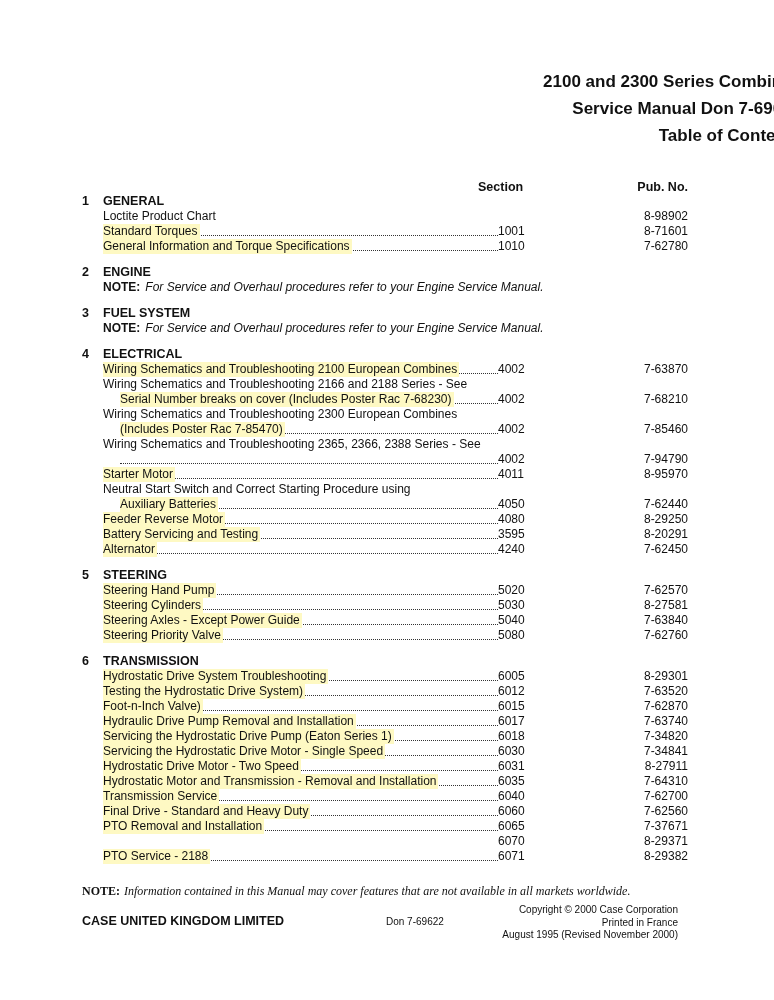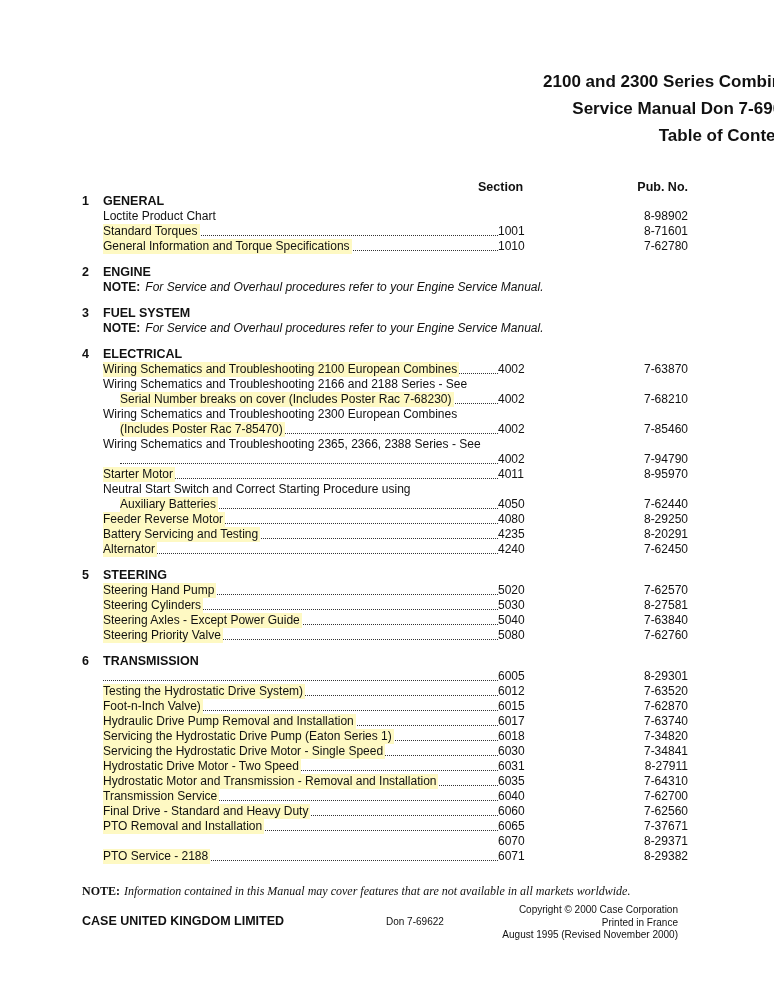--- a/index.html
+++ b/index.html
@@ -183,21 +183,21 @@
           <span class="secno">4080</span>
           <span class="pubno">8-29250</span>
         </div>
       </div>
       <div class="entry">
         <div class="line">
           <div class="lead-wrap">
             <div class="dots"></div>
             <span class="mask">Battery Servicing and Testing</span>
           </div>
-          <span class="secno">4235</span>
+          <span class="secno">3595</span>
           <span class="pubno">8-20291</span>
         </div>
       </div>
       <div class="entry">
         <div class="line">
           <div class="lead-wrap">
             <div class="dots"></div>
             <span class="mask">Alternator</span>
           </div>
           <span class="secno">4240</span>
@@ -253,20 +253,21 @@
     </div>
     <div class="section">
       <div class="sec-head">
         <span class="sec-num">6</span>
         <span class="sec-title">TRANSMISSION</span>
       </div>
       <div class="entry">
         <div class="line">
           <div class="lead-wrap">
             <div class="dots"></div>
+            <span class="mask">Hydrostatic Drive System Troubleshooting</span>
           </div>
           <span class="secno">6005</span>
           <span class="pubno">8-29301</span>
         </div>
       </div>
       <div class="entry">
         <div class="line">
           <div class="lead-wrap">
             <div class="dots"></div>
             <span class="mask">Testing the Hydrostatic Drive System)</span>

